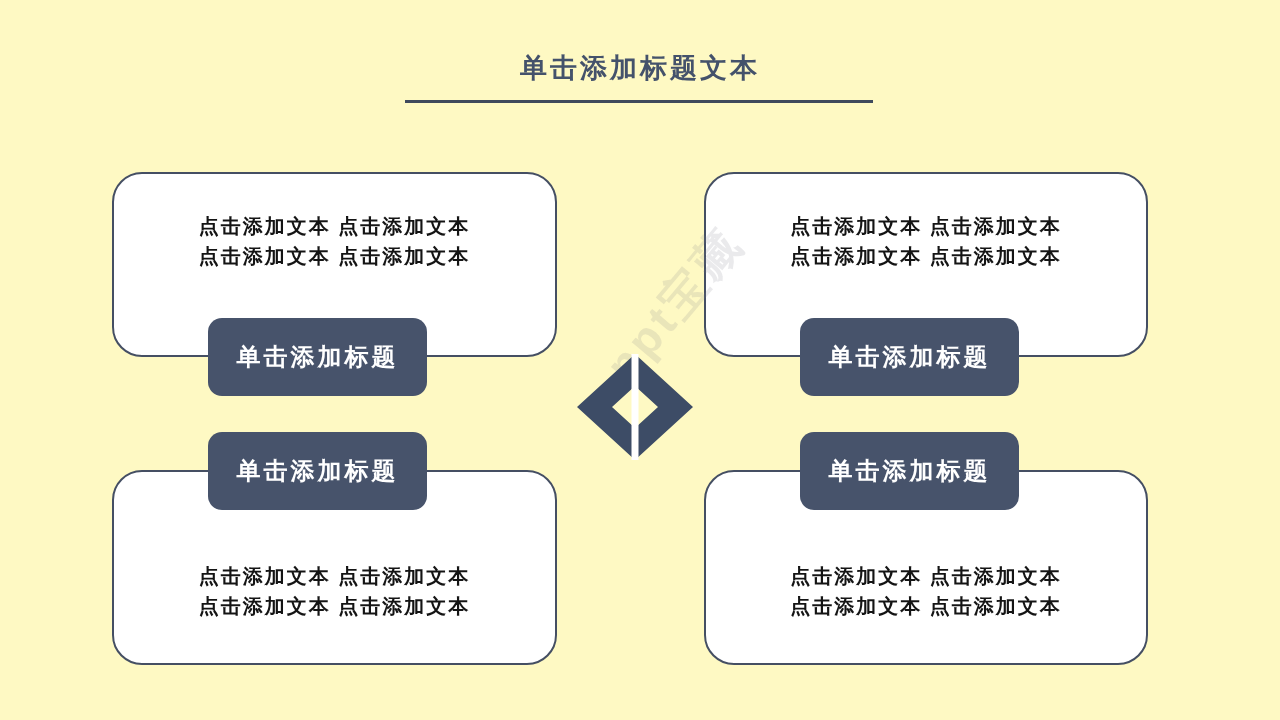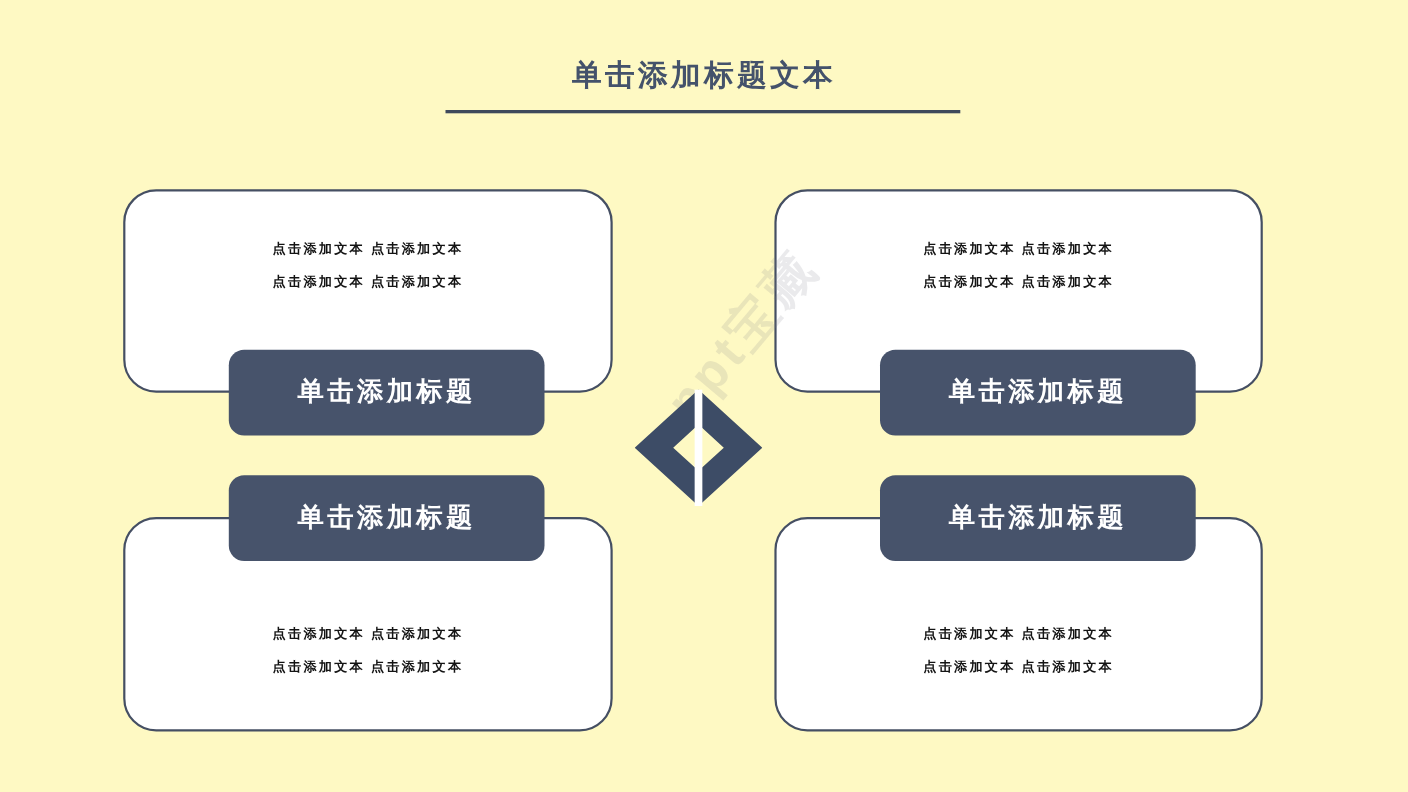--- a/index.html
+++ b/index.html
@@ -39,35 +39,35 @@
     background: #ffffff;
   }
   .box-tl { left: 112px; top: 172px; width: 445px; height: 185px; }
   .box-tr { left: 704px; top: 172px; width: 444px; height: 185px; }
   .box-bl { left: 112px; top: 470px; width: 445px; height: 195px; }
   .box-br { left: 704px; top: 470px; width: 444px; height: 195px; }
 
   .body-text {
     position: absolute;
     text-align: center;
-    font-size: 12px;
+    font-size: 20px;
     font-weight: bold;
     letter-spacing: 2px;
     line-height: 30px;
     color: #141414;
     white-space: nowrap;
   }
   .body-tl { left: 112px; top: 211px; width: 445px; }
   .body-tr { left: 704px; top: 211px; width: 444px; }
   .body-bl { left: 112px; top: 561px; width: 445px; }
   .body-br { left: 704px; top: 561px; width: 444px; }
 
   .badge {
     position: absolute;
-    width: 287px; height: 78px;
+    width: 219px; height: 78px;
     background: #47536b;
     border-radius: 14px;
     color: #ffffff;
     font-size: 24px;
     font-weight: bold;
     letter-spacing: 3px;
     text-align: center;
     line-height: 78px;
     z-index: 3;
     white-space: nowrap;

